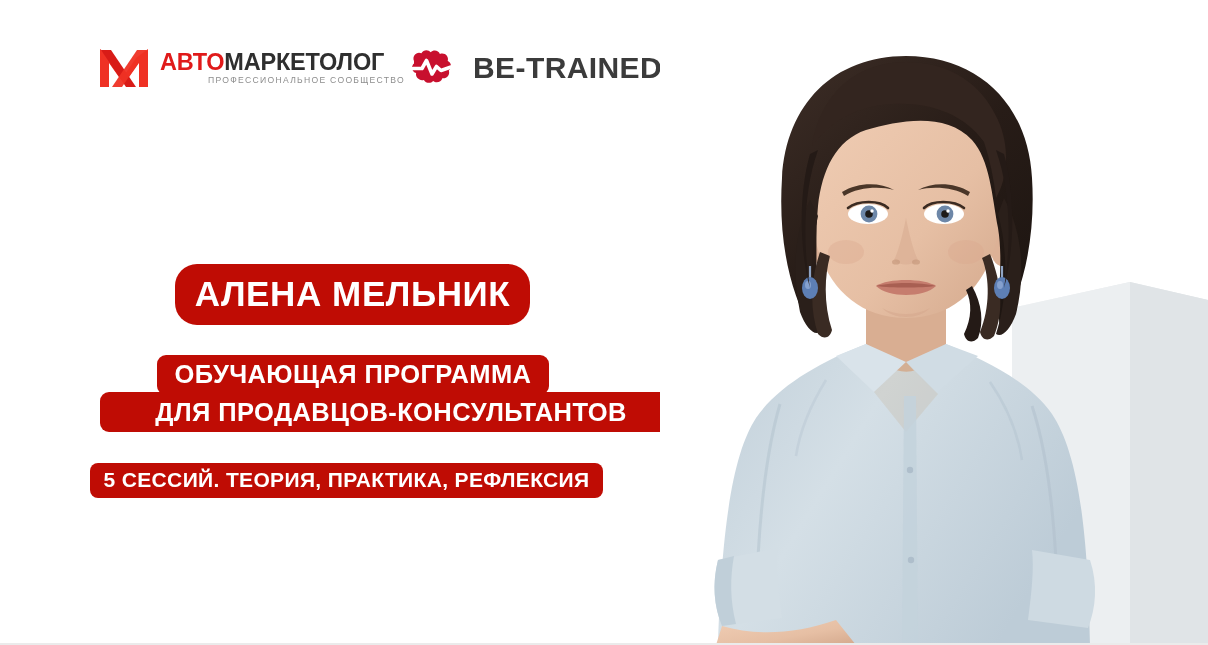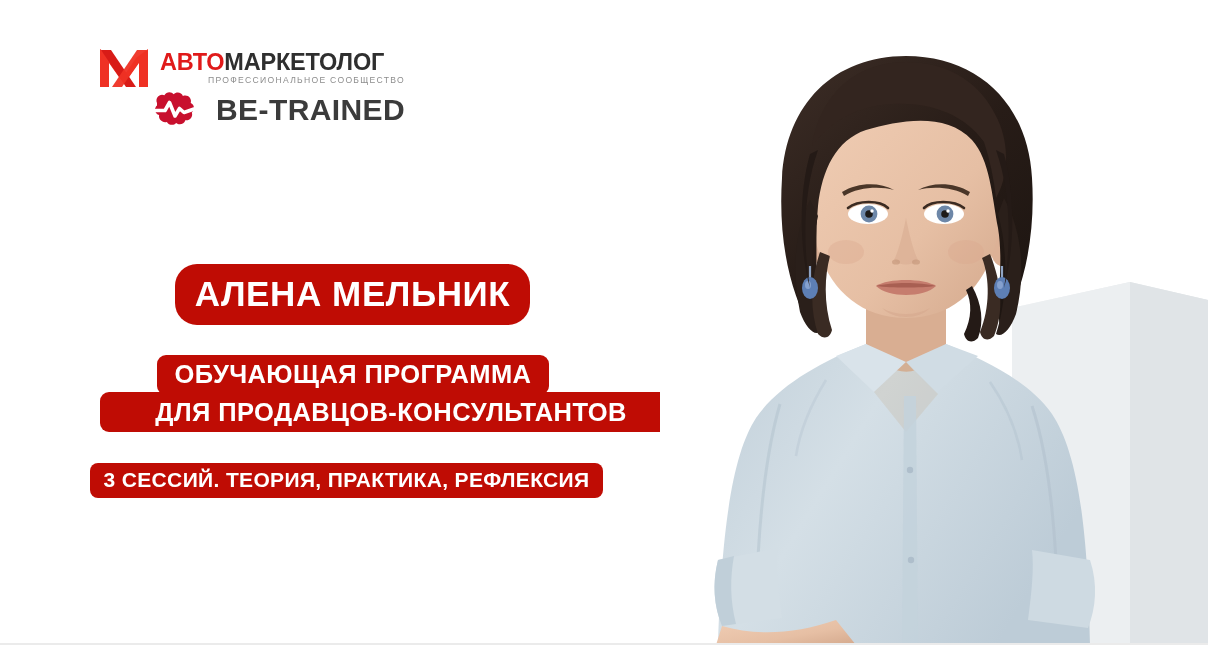--- a/index.html
+++ b/index.html
@@ -31,21 +31,20 @@
     background: #ebebeb;
   }
 
   
   .logo-bar {
     position: absolute;
     left: 98px;
     top: 47px;
     display: flex;
     align-items: flex-end;
-    flex-direction: column;
   }
 
   
   .logo-am {
     display: flex;
     align-items: center;
     gap: 10px;
   }
   .am-mark {
     width: 52px;
@@ -195,21 +194,21 @@
         <path d="M9 14c-2.2-5.6 3-9.9 7.4-7.8 1.9-3.6 7.1-3.8 9.3-0.9 2.6-3.1 8-2.1 9.2 1.6 4.7-1.9 9.4 2.3 7.8 7.1 3.9 1.5 4.4 7.1 1.1 9.4 1.6 4.1-2.2 8.6-6.5 7.9-0.9 3.9-6.2 5.3-9.1 2.7-2.5 2.9-7.6 2.3-9.3-1.1-4.2 1.4-8.7-2.4-7.8-6.8-4.2-1.1-5.3-7.1-2.1-9.6z" fill="#c8102e"></path>
         <path d="M8 21.5 L17 21.5 L21.5 13.5 L27 27 L31.5 19.5 L36 23.5 L46 20" fill="none" stroke="#ffffff" stroke-width="3.6" stroke-linejoin="round" stroke-linecap="round"></path>
       </svg>
       <div class="bt-word">BE-TRAINED</div>
     </div>
   </div>
 
   <div class="banner banner-name">АЛЕНА МЕЛЬНИК</div>
   <div class="banner banner-line1">ОБУЧАЮЩАЯ ПРОГРАММА</div>
   <div class="banner banner-line2">ДЛЯ ПРОДАВЦОВ-КОНСУЛЬТАНТОВ</div>
-  <div class="banner banner-sessions">3 СЕССИЙ. ТЕОРИЯ, ПРАКТИКА, РЕФЛЕКСИЯ</div>
+  <div class="banner banner-sessions">5 СЕССИЙ. ТЕОРИЯ, ПРАКТИКА, РЕФЛЕКСИЯ</div>
 
   <div class="portrait">
     <svg viewBox="0 0 548 645" preserveAspectRatio="xMidYMid slice" aria-hidden="true">
       <defs>
         <linearGradient id="gShirt" x1="0" y1="0" x2="1" y2="0.5">
           <stop offset="0%" stop-color="#c2d0da"></stop>
           <stop offset="42%" stop-color="#d4dfe6"></stop>
           <stop offset="100%" stop-color="#bdccd7"></stop>
         </linearGradient>
         <linearGradient id="gSkin" x1="0" y1="0" x2="1" y2="1">

